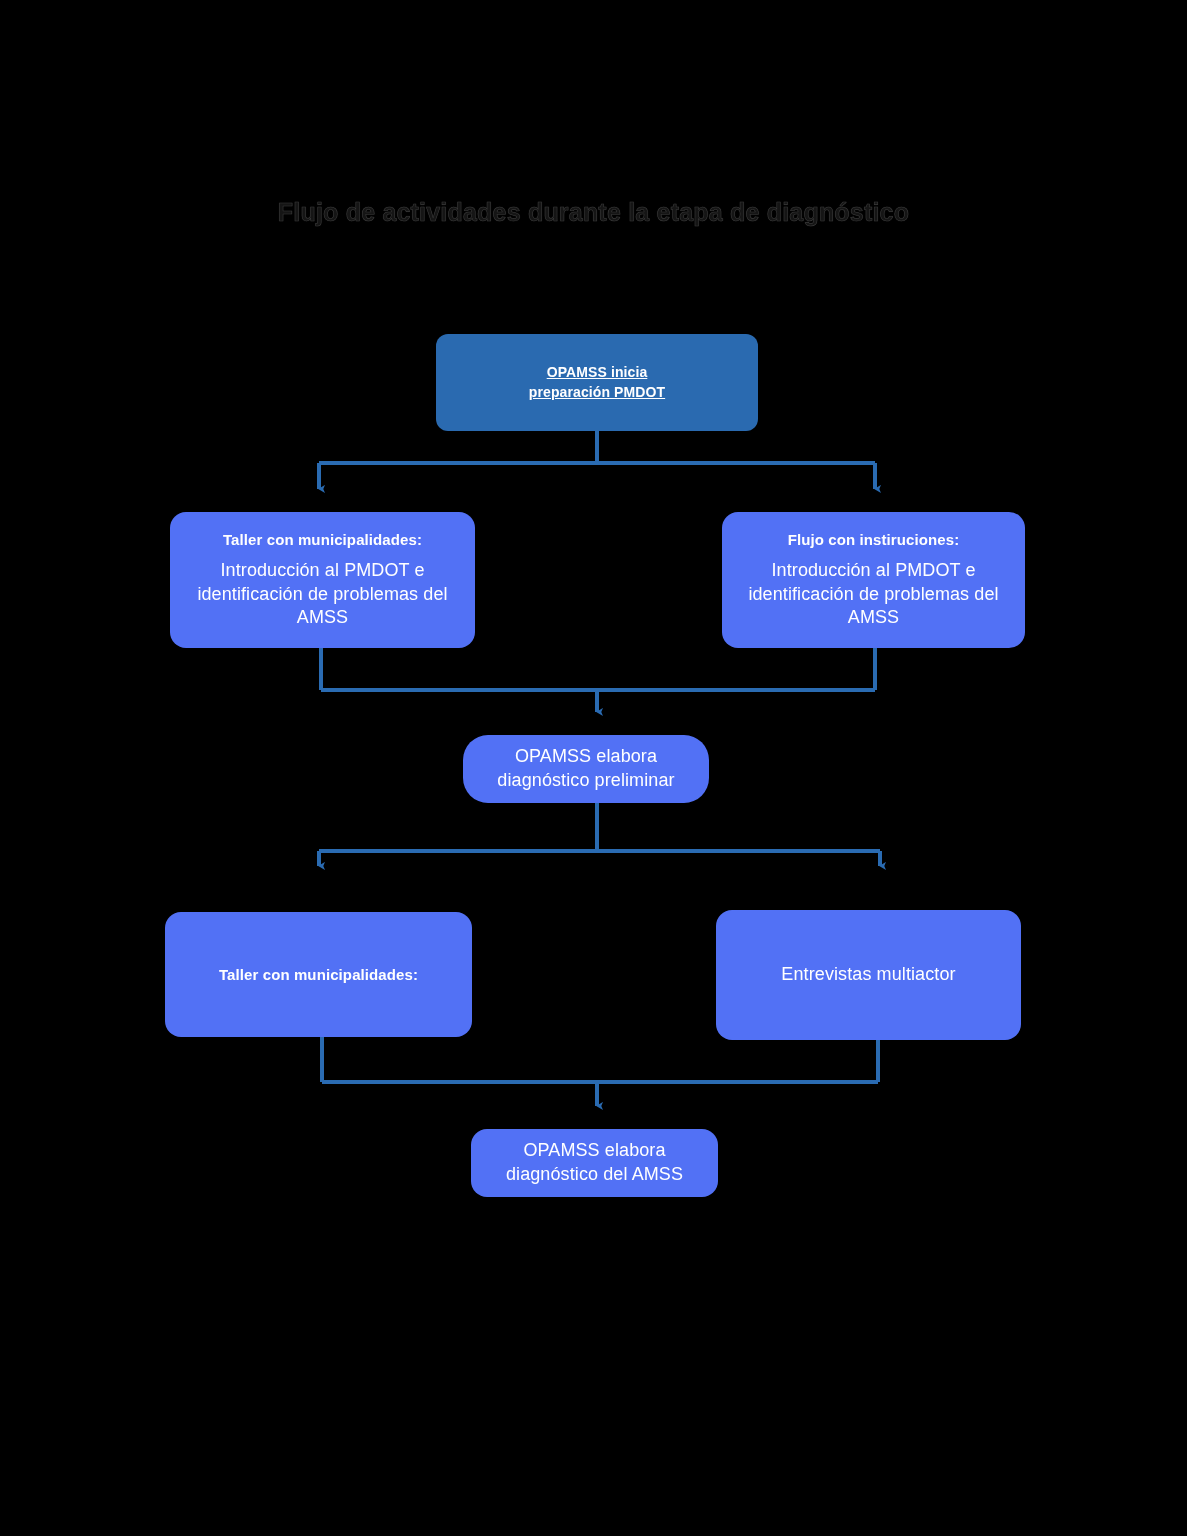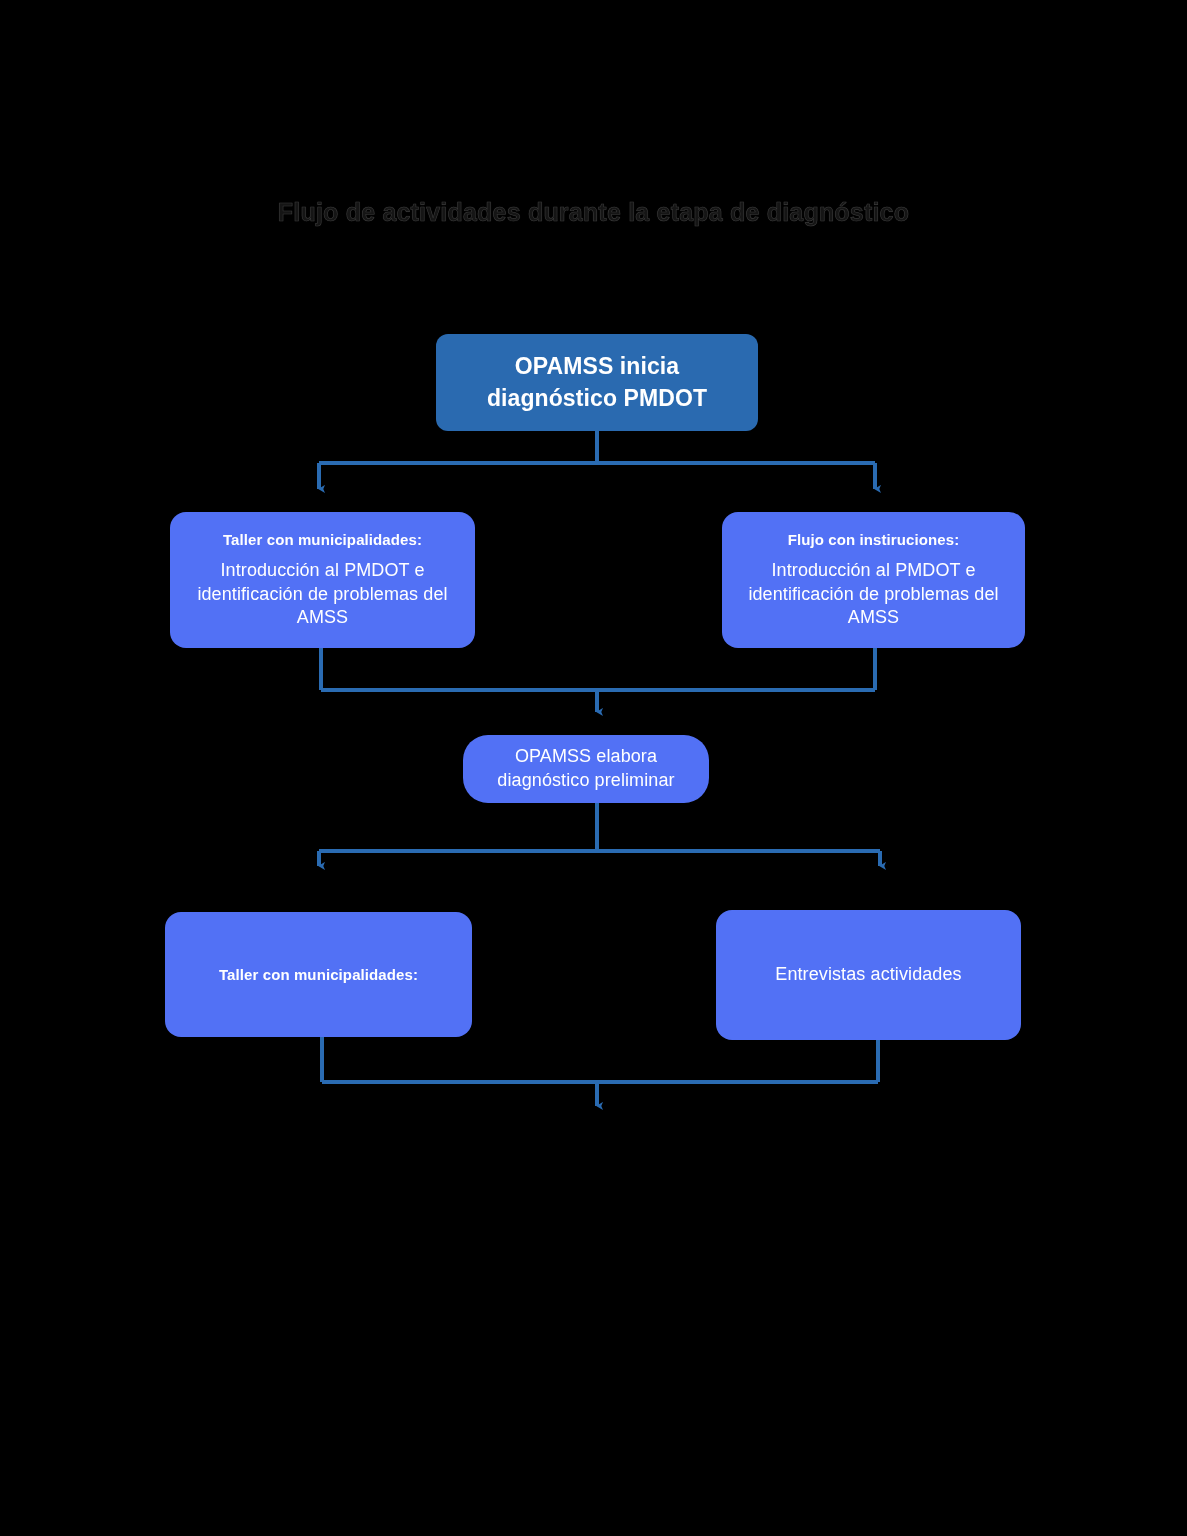--- a/index.html
+++ b/index.html
@@ -74,22 +74,23 @@
     font-weight: bold;
     font-size: 15px;
     letter-spacing: 0.1px;
   }
   .node .body {
     font-weight: normal;
     font-size: 18px;
     letter-spacing: 0.1px;
   }
   .node.dark .heading {
-    font-size: 23px;
+    font-size: 14px;
     line-height: 1.38;
+    text-decoration: underline;
   }
   .node .heading + .body {
     margin-top: 9px;
   }
 
   
   #node-start        { left: 436px; top: 334px;  width: 322px; height: 97px;  }
   #node-wk-munis-1   { left: 170px; top: 512px;  width: 305px; height: 136px; }
   #node-wk-inst      { left: 722px; top: 512px;  width: 303px; height: 136px; }
   #node-prelim       { left: 463px; top: 735px;  width: 246px; height: 68px; border-radius: 25px;  }
@@ -138,21 +139,21 @@
         <path d="M322,1037 L322,1082"></path>
         <path d="M878,1040 L878,1082"></path>
         <path d="M322,1082 L878,1082"></path>
         <path d="M597,1082 L597,1106" marker-end="url(#arrowhead)"></path>
       </g>
     </g>
   </svg>
 
   <div class="node dark" id="node-start">
     <div class="heading">OPAMSS inicia</div>
-    <div class="heading">diagnóstico PMDOT</div>
+    <div class="heading">preparación PMDOT</div>
   </div>
 
   <div class="node light" id="node-wk-munis-1">
     <div class="heading">Taller con municipalidades:</div>
     <div class="body">Introducción al PMDOT e identificación de problemas del AMSS</div>
   </div>
 
   <div class="node light" id="node-wk-inst">
     <div class="heading">Flujo con instiruciones:</div>
     <div class="body">Introducción al PMDOT e identificación de problemas del AMSS</div>
@@ -160,17 +161,20 @@
 
   <div class="node light" id="node-prelim">
     <div class="body">OPAMSS elabora diagnóstico preliminar</div>
   </div>
 
   <div class="node light" id="node-wk-munis-2">
     <div class="heading">Taller con municipalidades:</div>
   </div>
 
   <div class="node light" id="node-entrevistas">
-    <div class="body">Entrevistas actividades</div>
+    <div class="body">Entrevistas multiactor</div>
   </div>
 
+  <div class="node light" id="node-final">
+    <div class="body">OPAMSS elabora diagnóstico del AMSS</div>
+  </div>
 
 </div>
 
 </body></html>

